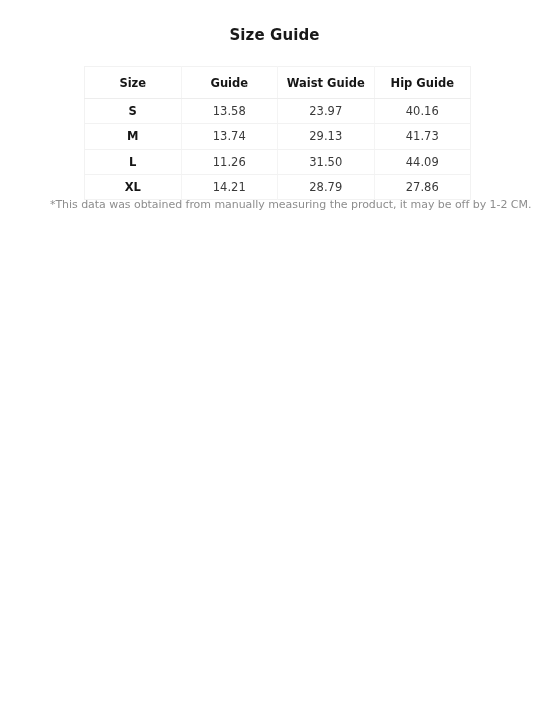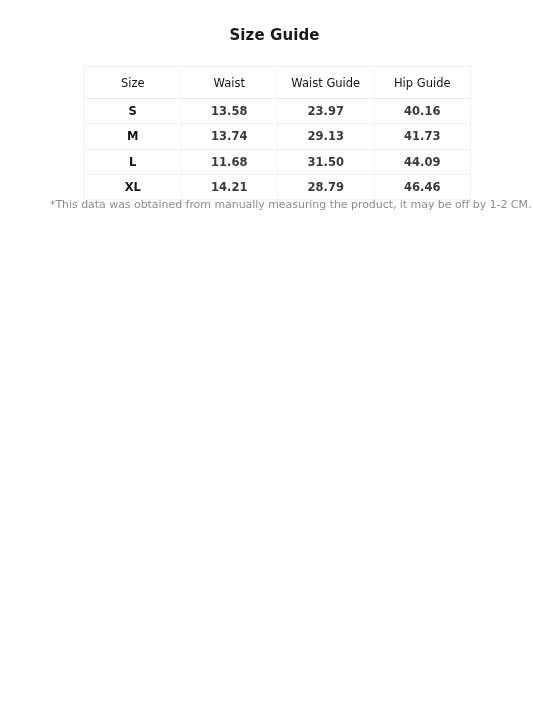--- a/index.html
+++ b/index.html
@@ -61,28 +61,28 @@
   table.size-table th:last-child,
   table.size-table td:last-child {
     border-right: none;
   }
   table.size-table tbody tr:last-child td {
     border-bottom: none;
   }
   table.size-table thead th {
     height: 31px;
     font-size: 11.5px;
-    font-weight: normal;
+    font-weight: bold;
     color: #161616;
     border-bottom: 1px solid #ededed;
   }
   table.size-table tbody td {
     height: 24.3px;
     font-size: 11.5px;
-    font-weight: bold;
+    font-weight: normal;
     color: #3a3a3a;
   }
   table.size-table tbody td.size-cell {
     font-weight: bold;
     color: #161616;
   }
   .footnote {
     position: absolute;
     left: 42px;
     top: 198px;
@@ -104,49 +104,49 @@
     <table class="size-table">
       <colgroup>
         <col>
           <col>
           <col>
           <col>
       </colgroup>
       <thead>
         <tr>
           <th>Size</th>
-          <th>Waist</th>
+          <th>Guide</th>
           <th>Waist Guide</th>
           <th>Hip Guide</th>
         </tr>
       </thead>
       <tbody>
         <tr>
           <td class="size-cell">S</td>
           <td>13.58</td>
           <td>23.97</td>
           <td>40.16</td>
         </tr>
         <tr>
           <td class="size-cell">M</td>
           <td>13.74</td>
           <td>29.13</td>
           <td>41.73</td>
         </tr>
         <tr>
           <td class="size-cell">L</td>
-          <td>11.68</td>
+          <td>11.26</td>
           <td>31.50</td>
           <td>44.09</td>
         </tr>
         <tr>
           <td class="size-cell">XL</td>
           <td>14.21</td>
           <td>28.79</td>
-          <td>46.46</td>
+          <td>27.86</td>
         </tr>
       </tbody>
     </table>
   </div>
 
   <div class="footnote">*This data was obtained from manually measuring the product, it may be off by 1-2 CM.</div>
 
 </div>
 
 </body></html>

